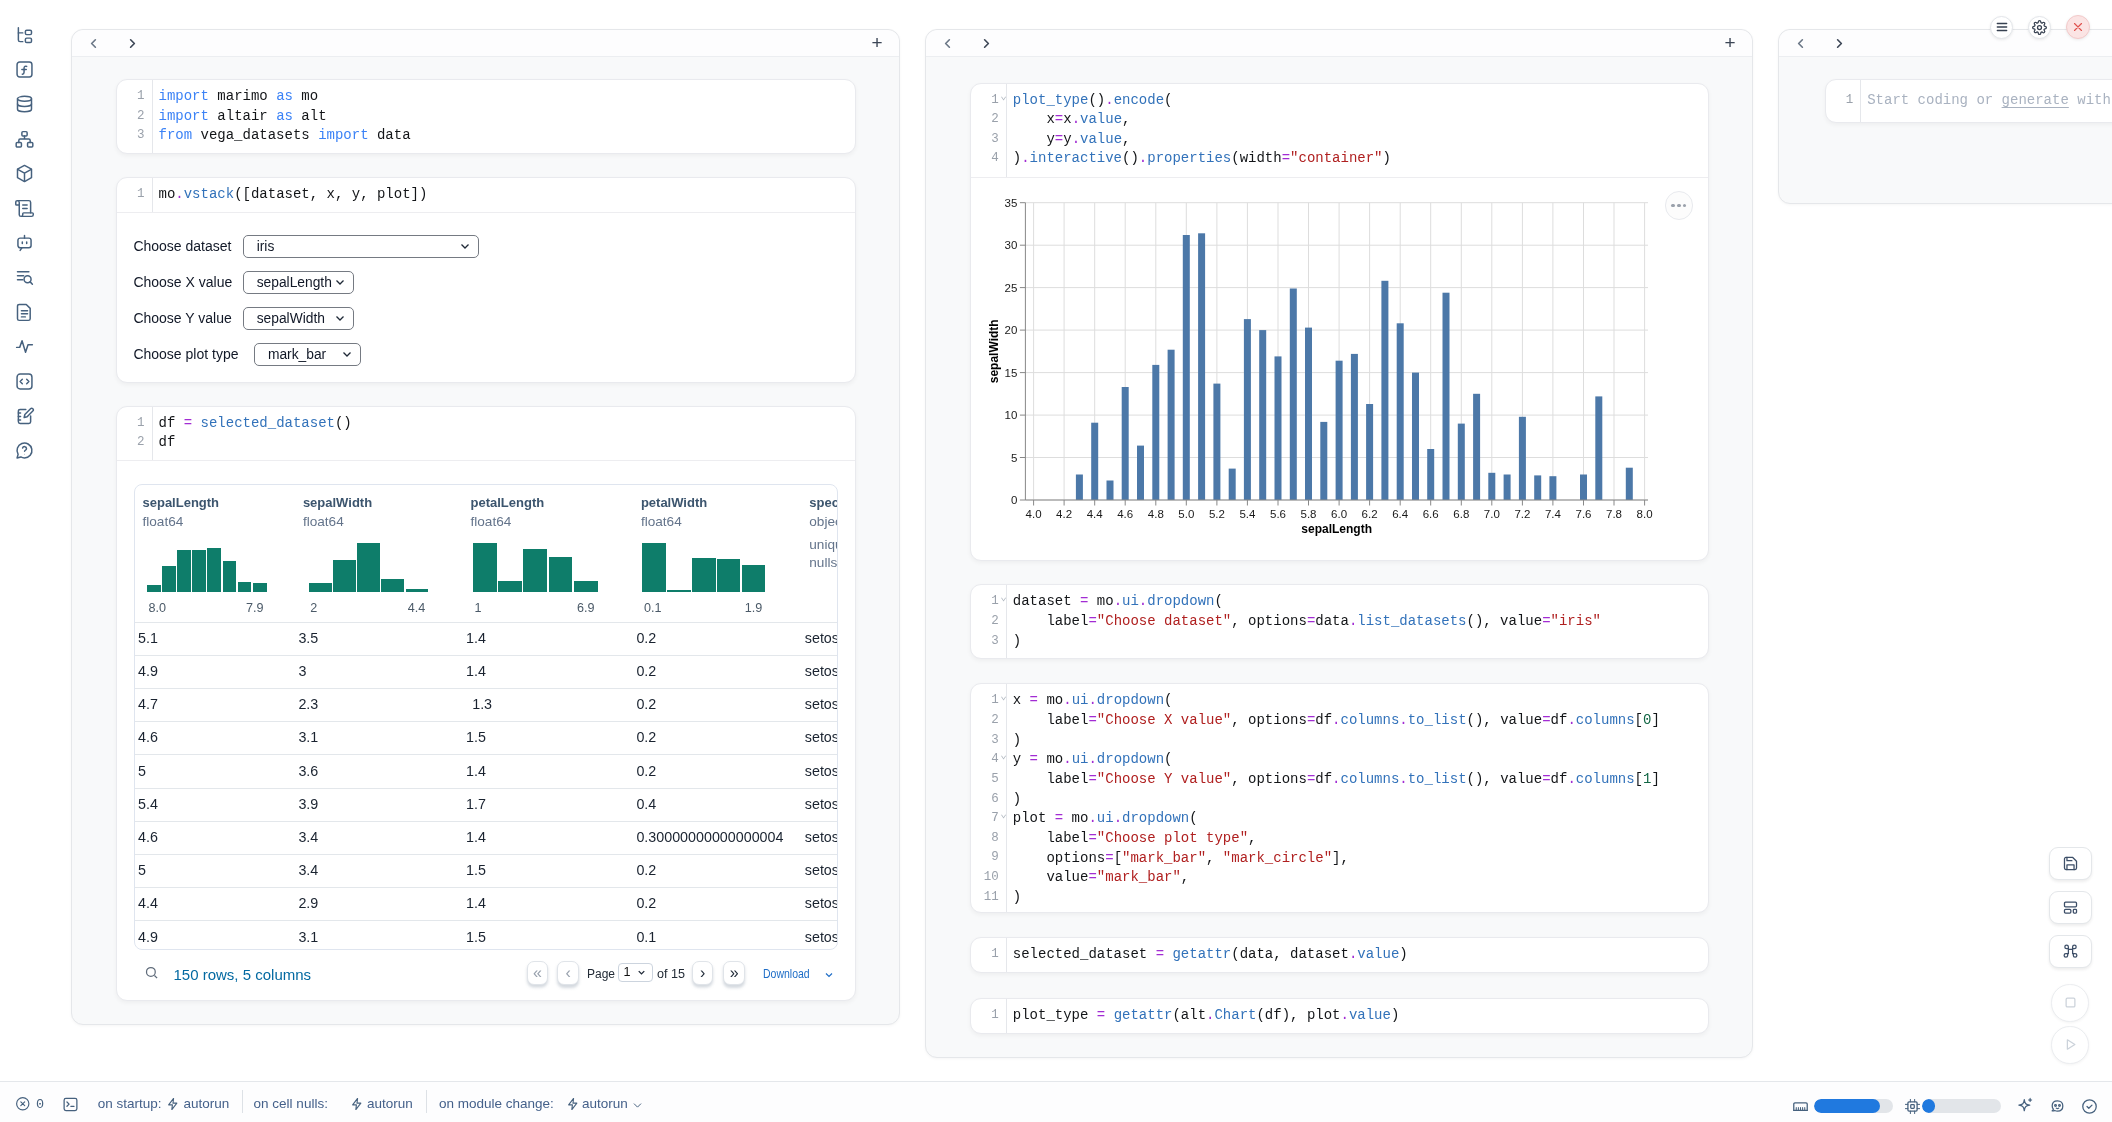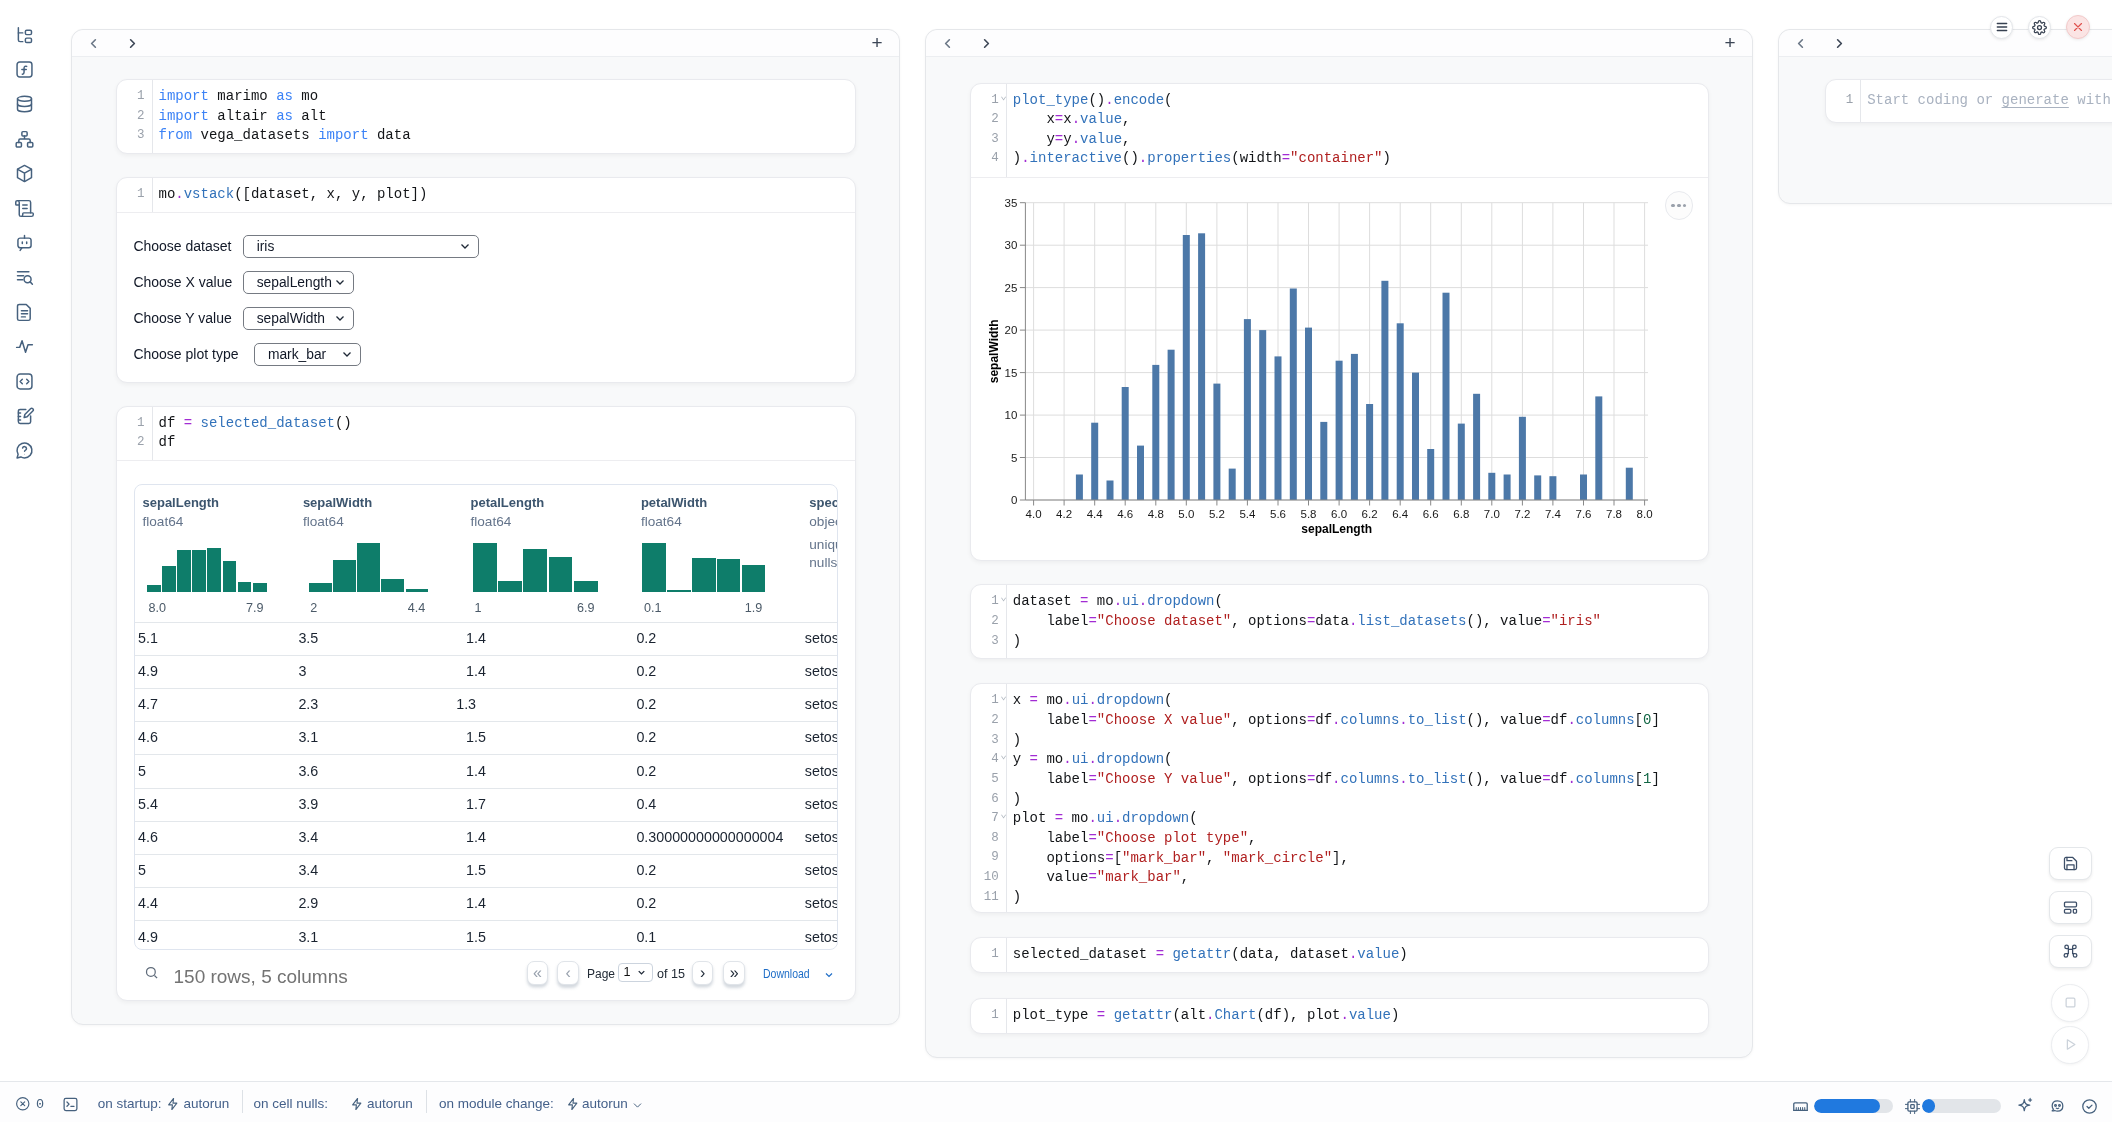--- a/index.html
+++ b/index.html
@@ -263,21 +263,21 @@
       <div class="td" style="left:669.6px;top:145.0px">setosa</div>
       <div style="position:absolute;left:0;top:170.0px;width:100%;height:1px;background:#e3e7eb"></div>
       <div class="td" style="left:2.8px;top:178.2px">4.9</div>
       <div class="td" style="left:163.2px;top:178.2px">3</div>
       <div class="td" style="left:330.8px;top:178.2px">1.4</div>
       <div class="td" style="left:501.2px;top:178.2px">0.2</div>
       <div class="td" style="left:669.6px;top:178.2px">setosa</div>
       <div style="position:absolute;left:0;top:203.2px;width:100%;height:1px;background:#e3e7eb"></div>
       <div class="td" style="left:2.8px;top:211.4px">4.7</div>
       <div class="td" style="left:163.2px;top:211.4px">2.3</div>
-      <div class="td" style="left:321px;top:211.4px">1.3</div>
+      <div class="td" style="left:337px;top:211.4px">1.3</div>
       <div class="td" style="left:501.2px;top:211.4px">0.2</div>
       <div class="td" style="left:669.6px;top:211.4px">setosa</div>
       <div style="position:absolute;left:0;top:236.4px;width:100%;height:1px;background:#e3e7eb"></div>
       <div class="td" style="left:2.8px;top:244.6px">4.6</div>
       <div class="td" style="left:163.2px;top:244.6px">3.1</div>
       <div class="td" style="left:330.8px;top:244.6px">1.5</div>
       <div class="td" style="left:501.2px;top:244.6px">0.2</div>
       <div class="td" style="left:669.6px;top:244.6px">setosa</div>
       <div style="position:absolute;left:0;top:269.6px;width:100%;height:1px;background:#e3e7eb"></div>
       <div class="td" style="left:2.8px;top:277.8px">5</div>
@@ -313,21 +313,21 @@
       <div class="td" style="left:2.8px;top:443.8px">4.9</div>
       <div class="td" style="left:163.2px;top:443.8px">3.1</div>
       <div class="td" style="left:330.8px;top:443.8px">1.5</div>
       <div class="td" style="left:501.2px;top:443.8px">0.1</div>
       <div class="td" style="left:669.6px;top:443.8px">setosa</div>
     </div>
     <svg style="position:absolute;left:26.5px;top:558.5px" width="15" height="15" viewBox="0 0 24 24" fill="none" stroke="#5f6b7a" stroke-width="2">
       <circle cx="11" cy="11" r="7"></circle>
       <path d="M21 21l-4.3-4.3"></path>
     </svg>
-    <div class="abs" style="left:56.5px;top:559px;font-size:19px;color:#737373">150 rows, 5 columns</div>
+    <div class="abs" style="left:56.5px;top:559px;font-size:15px;color:#0369a1">150 rows, 5 columns</div>
     <div class="pbtn" style="left:409.6px;top:554.5px;width:21.8px">
       <span style="color:#98a1ad">«</span>
     </div>
     <div class="pbtn" style="left:440.2px;top:554.5px;width:21.8px">
       <span style="color:#98a1ad">‹</span>
     </div>
     <div class="abs" style="left:470px;top:560.5px;font-size:12px;color:#222b36">Page</div>
     <div class="psel">1<svg width="11" height="11" viewBox="0 0 24 24" fill="none" stroke="#1f2937" stroke-width="3" style="margin-left:6px">
         <path d="M6 9l6 6 6-6"></path>
       </svg></div>

